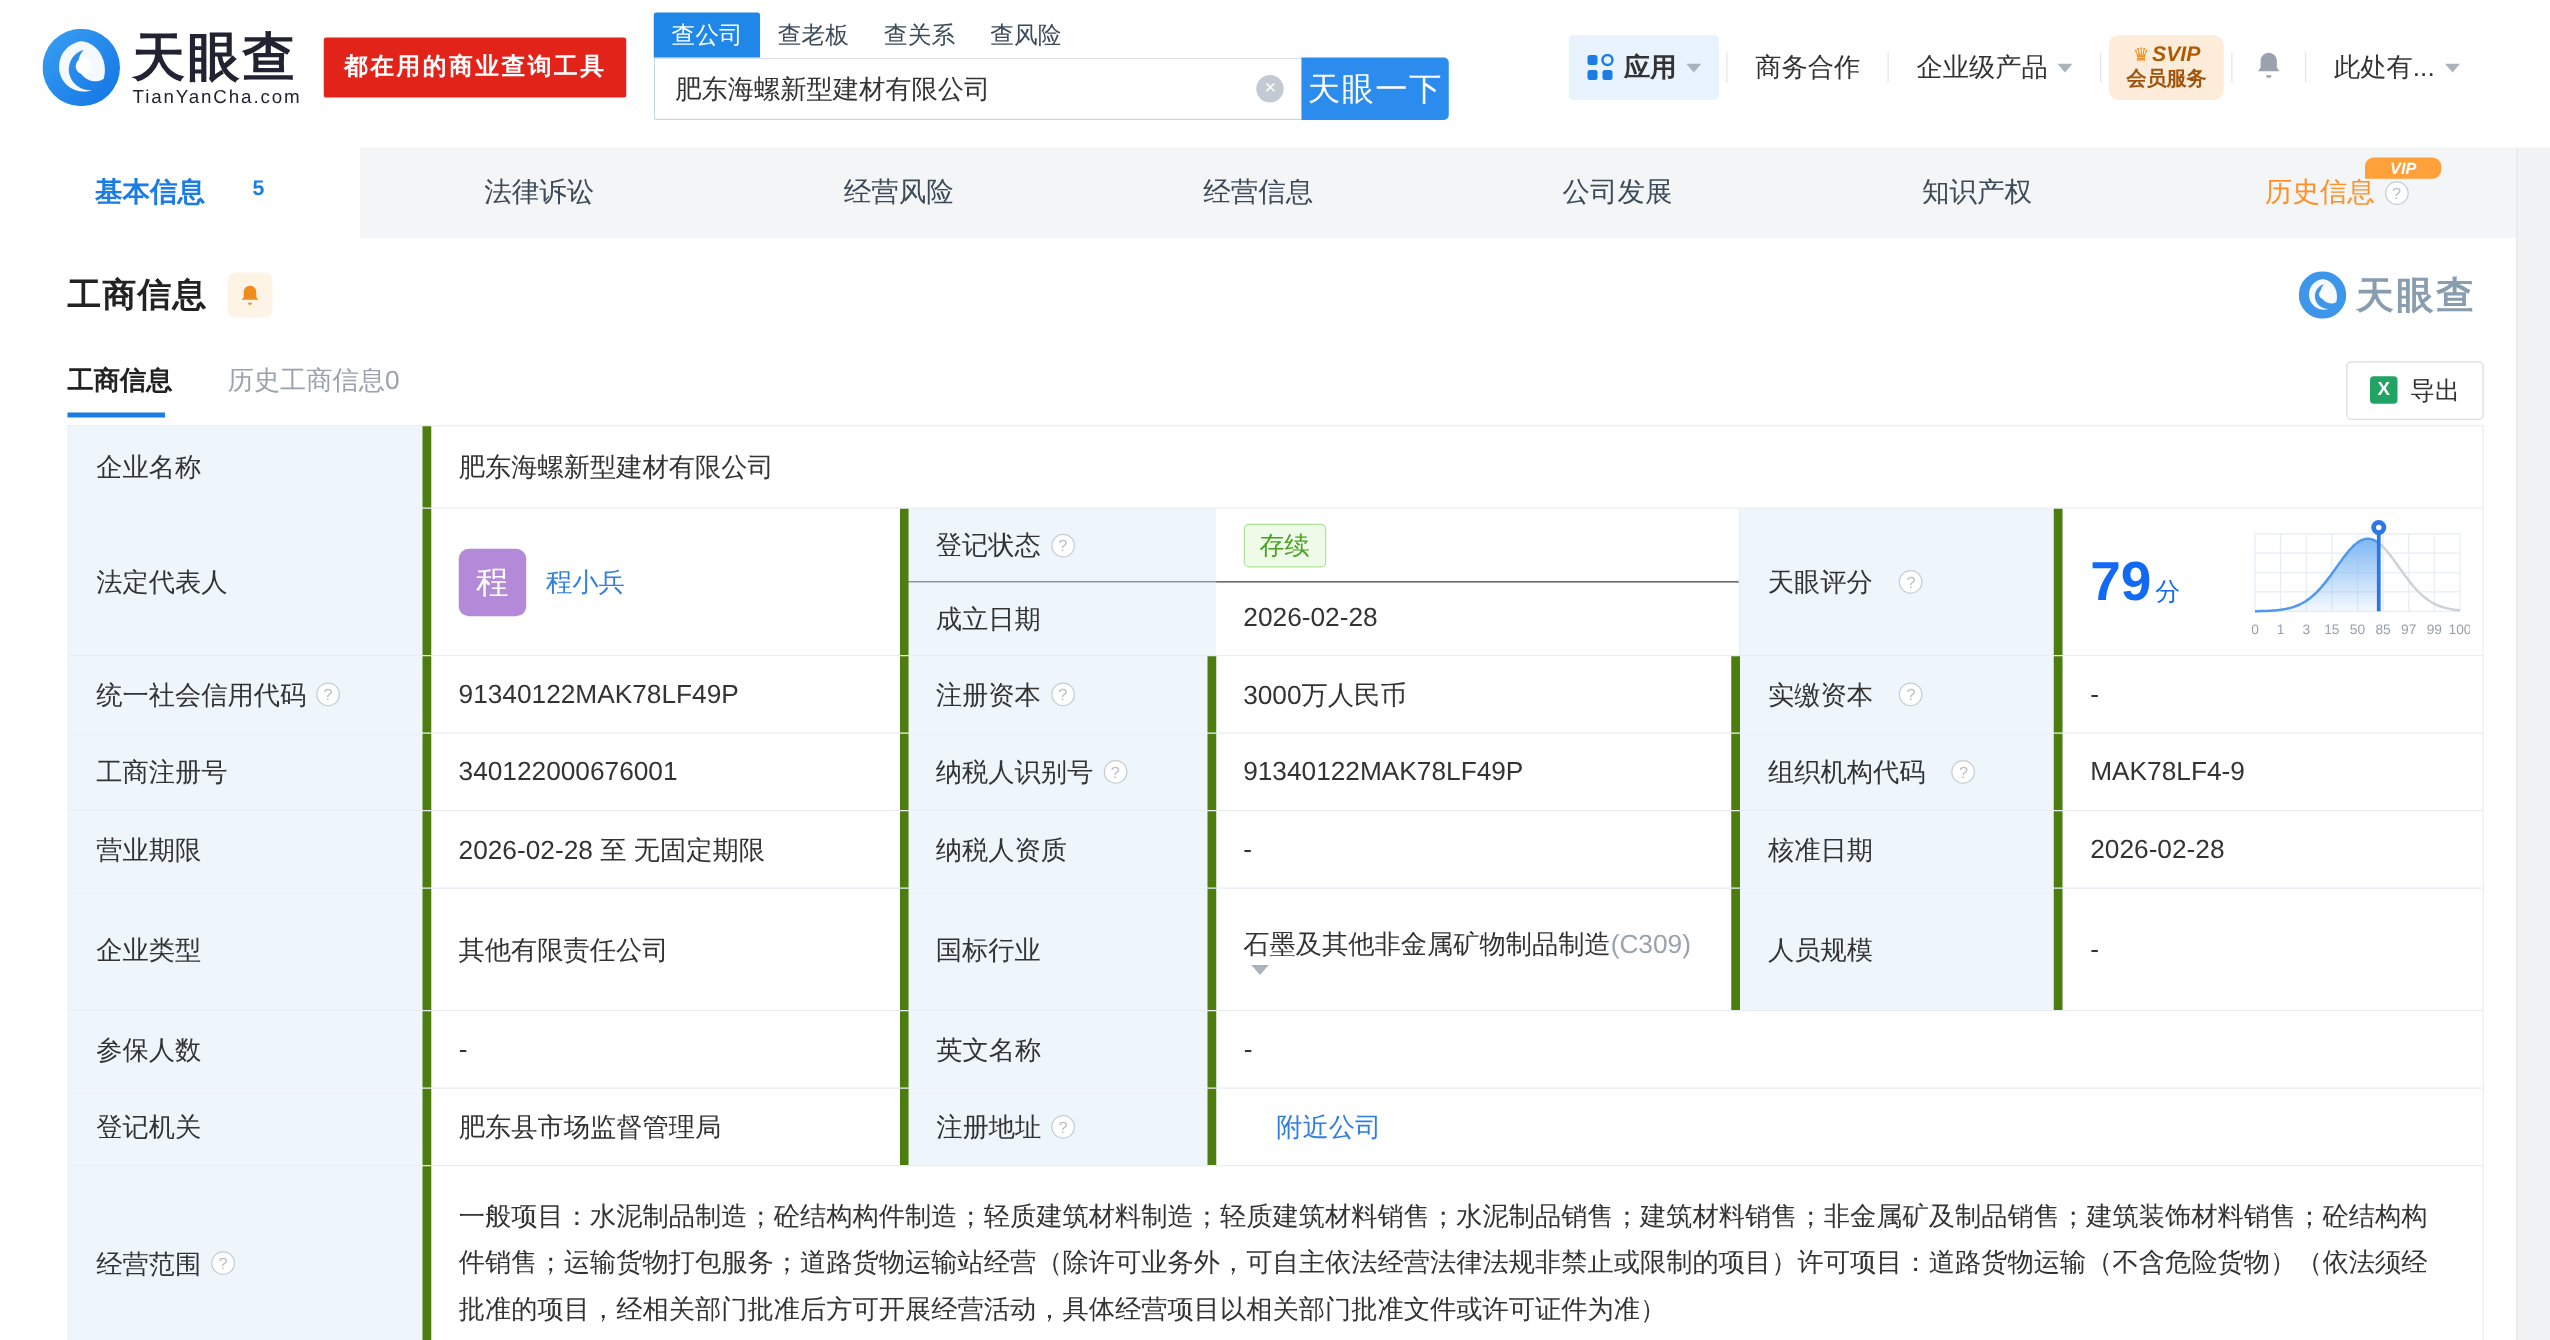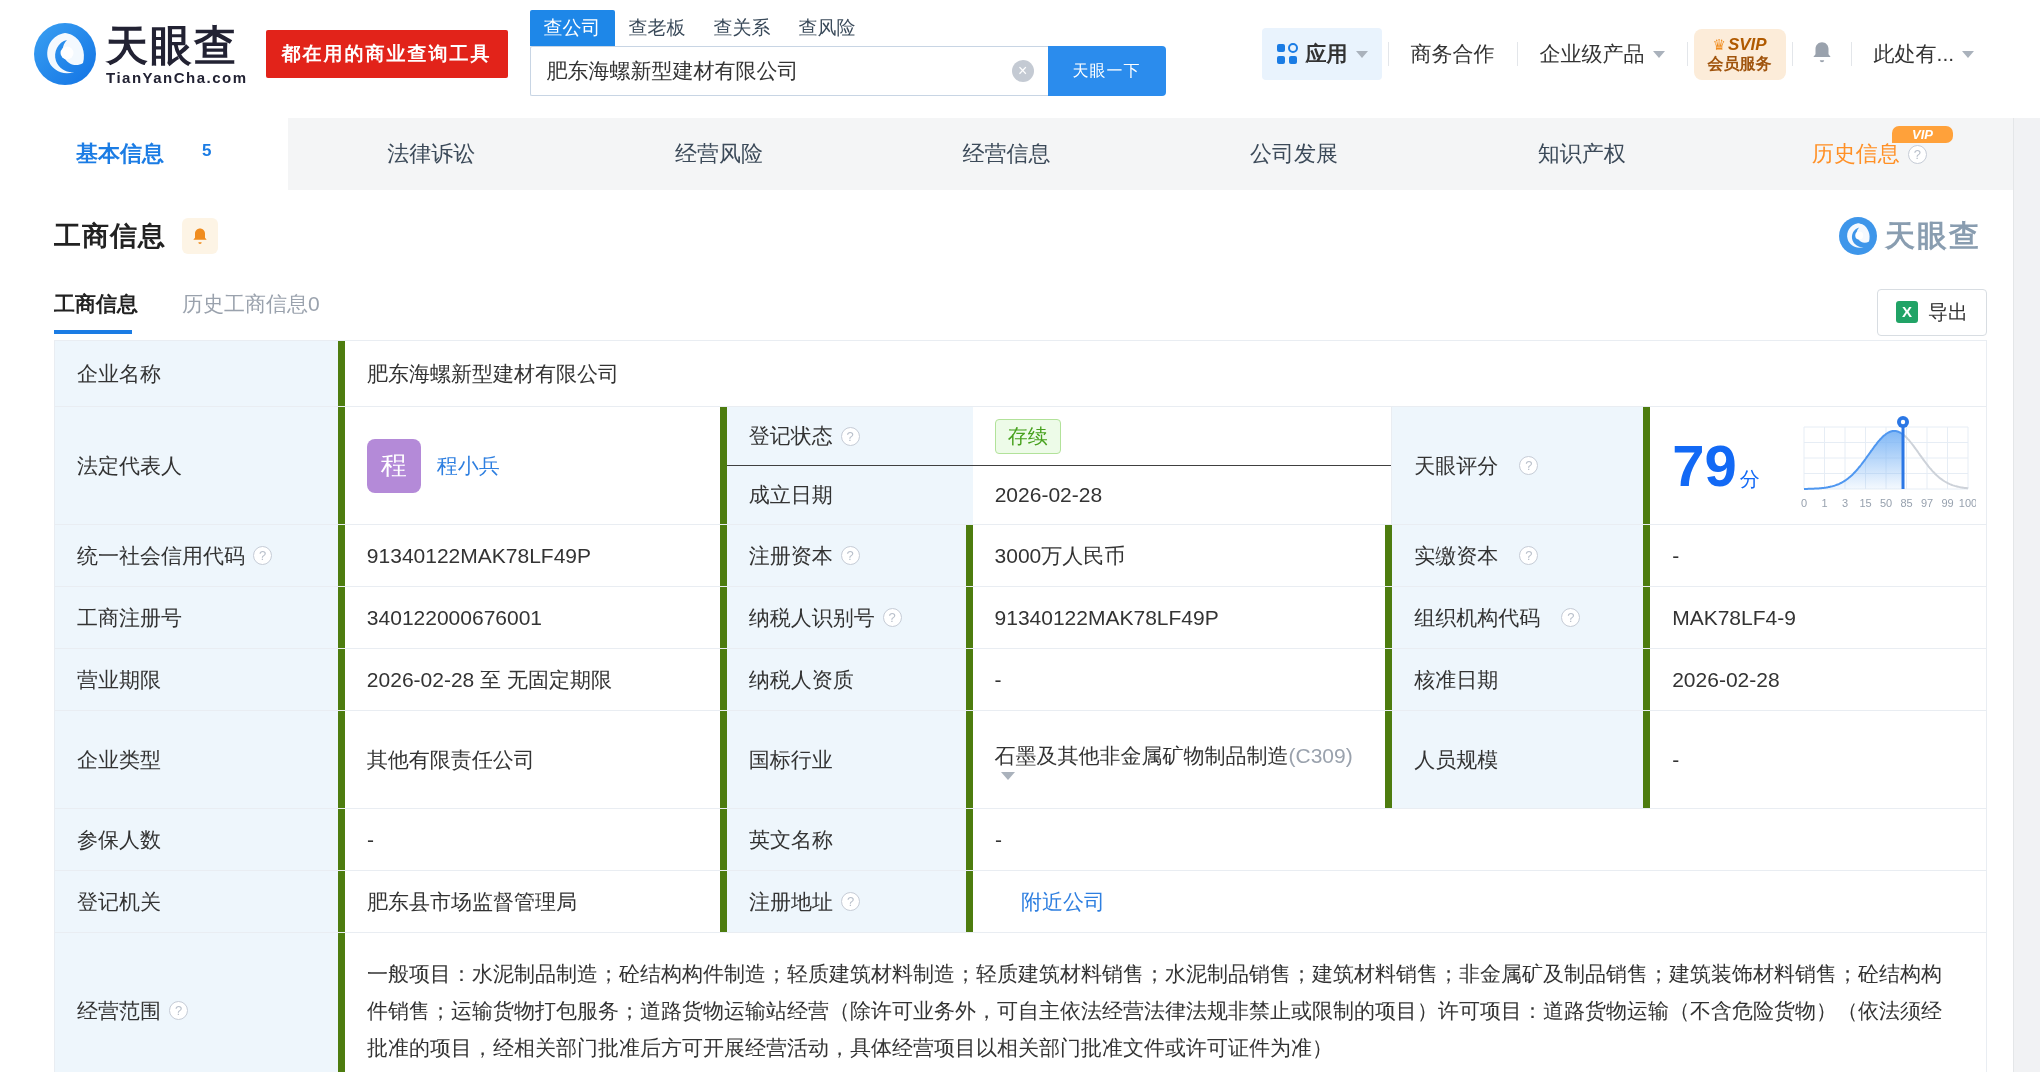--- a/index.html
+++ b/index.html
@@ -8,35 +8,35 @@
     background:#fff; color:#333;
     font-family:"Liberation Sans","DejaVu Sans",sans-serif;
   }
   .content-col { width:2013px; }
 
   
   header { height:108px; display:flex; align-items:center; padding:0 0 0 34px; }
   .logo { display:flex; align-items:center; cursor:pointer; }
   .logo-text { margin-left:10px; }
   .brand { font-size:42px; font-weight:bold; color:#223; letter-spacing:2px; line-height:46px;}
-  .domain { font-size:15px; color:#223; letter-spacing:1.5px; margin-top:0px; font-weight:bold;}
+  .domain { font-size:15px; color:#223; letter-spacing:1.5px; margin-top:0px; font-weight:normal;}
   .promo { background:#e2231a; color:#fff; margin-left:18px; padding:10px 16px; border-radius:2px;
            font-size:19px; line-height:28px; letter-spacing:2px; font-weight:bold; cursor:pointer;}
   .search-block { margin-left:22px; width:636px; }
   .search-tabs { display:flex; align-items:flex-end; height:34px; }
   .stab { font-size:19px; color:#3a4a5a; padding:5px 14px; cursor:pointer; }
   .stab.active { background:#1e87e8; color:#fff; border-radius:2px 2px 0 0; }
   .search-row { display:flex; height:50px; }
   .search-input-wrap { position:relative; flex:1; }
   .search-input { width:100%; height:50px; border:1px solid #c8d5e4; border-right:none;
     border-radius:2px 0 0 2px; font-size:21px; padding:0 52px 0 16px; color:#333; outline:none;
     font-family:inherit; }
   .clear-btn { position:absolute; right:14px; top:14px; width:22px; height:22px; background:#c4cad3;
     border-radius:50%; color:#fff; font-size:16px; line-height:22px; text-align:center; cursor:pointer;}
-  .search-btn { width:118px; background:#2b8ced; color:#fff; border:none; font-size:16px;
+  .search-btn { width:118px; background:#2b8ced; color:#fff; border:none; font-size:26px;
     border-radius:0 4px 4px 0; cursor:pointer; font-family:inherit; letter-spacing:1px;}
   .top-nav { display:flex; align-items:center; margin-left:96px; }
   .nav-item { font-size:21px; color:#333; margin:0 16px; cursor:pointer; white-space:nowrap;
     display:flex; align-items:center;}
   .apps-pill { background:#e9f3fd; border-radius:4px; padding:12px 14px; display:flex;
     align-items:center; font-size:21px; font-weight:bold; color:#333; cursor:pointer;}
   .caret { width:0; height:0; border-left:6px solid transparent; border-right:6px solid transparent;
     border-top:7px solid #aab2bc; margin-left:8px; }
   .vdiv { width:1px; height:24px; background:#e3e6ea; margin:0 6px; }
   .svip { background:#fcecd9; border-radius:8px; padding:6px 14px; text-align:center; cursor:pointer;}
@@ -94,21 +94,21 @@
   .subrow:last-child { border-bottom:none; }
   .subrow .lab { width:246px; display:flex; align-items:center; padding:0 22px; }
   .subrow .val { flex:1; display:flex; align-items:center; padding:0 22px; }
   .avatar { width:54px; height:54px; border-radius:8px; background:#b48ad8; color:#fff; font-size:26px;
     display:flex; align-items:center; justify-content:center; cursor:pointer;}
   .rep-name { color:#2e7fe0; margin-left:16px; cursor:pointer; }
   .tag-green { background:#edfbe8; border:1px solid #b2e29a; color:#47a11d; border-radius:4px;
     padding:3px 12px; font-size:20px; }
   .score-cell { display:flex; align-items:center; justify-content:space-between; padding:0 10px 0 22px;
     width:336px; }
-  .score-num { font-size:58px; font-weight:bold; color:#1269f5; }
+  .score-num { font-size:44px; font-weight:bold; color:#1269f5; }
   .score-unit { font-size:20px; color:#1269f5; margin-left:3px; }
   .gray-txt { color:#9aa2ad; }
   .chev { width:0; height:0; border-left:7px solid transparent; border-right:7px solid transparent;
     border-top:8px solid #aab2bc; display:inline-block; margin-left:6px; cursor:pointer;}
   .link-blue { color:#2e7fe0; cursor:pointer; white-space:nowrap; margin-left:26px;}
   .scope-val { padding:22px 28px 22px 22px; line-height:37px; align-items:flex-start; }
 
   .right-strip { position:absolute; top:118px; right:0; width:27px; height:954px; background:#f1f2f4;
     border-left:1px solid #e4e6e8; }
 </style>

